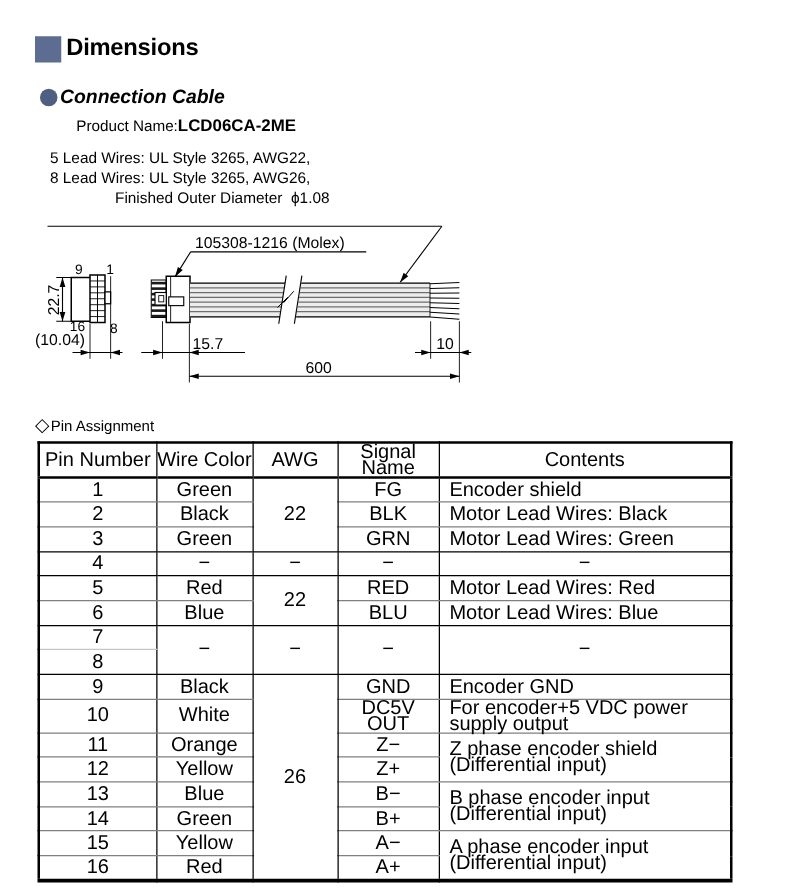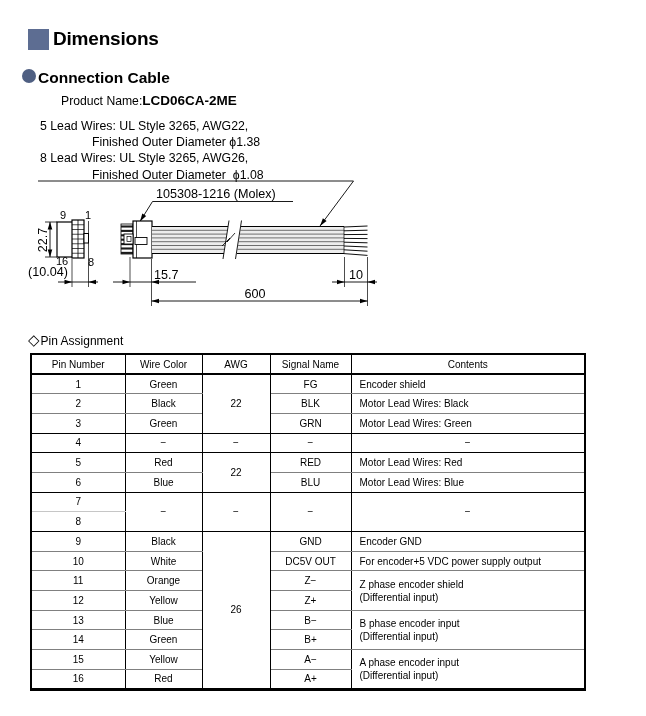--- a/index.html
+++ b/index.html
@@ -4,40 +4,40 @@
 <style>
   html,body{margin:0;padding:0;background:#fff;}
   #page{position:relative;width:646px;height:716px;background:#fff;overflow:hidden;
         font-family:"Liberation Sans",sans-serif;color:#000;}
   .abs{position:absolute;}
 
   
   .h1row{left:28px;top:28px;display:flex;align-items:flex-end;}
   .h1sq{width:21px;height:21px;background:#5d6d92;margin-right:4px;}
   .h1t{font-size:19px;font-weight:700;letter-spacing:-0.2px;}
-  .h2row{left:22px;top:69px;display:flex;}
+  .h2row{left:32px;top:69px;display:flex;align-items:center;font-style:italic;}
   .h2c{width:14px;height:14px;border-radius:50%;background:#4f5f82;margin-right:2px;}
   .h2t{font-size:15.5px;font-weight:700;}
   .prodrow{left:30px;top:93px;display:flex;align-items:baseline;margin-left:31px;}
   .prodlab{font-size:12.2px;}
   .prodval{font-size:13.5px;font-weight:700;}
 
   
   .notes{left:40px;top:118px;font-size:12.3px;line-height:16.2px;}
   .note-line{white-space:pre;}
   .indent{padding-left:52px;}
 
   
   .patitle{left:28px;top:331px;display:flex;align-items:baseline;}
   .padia{font-size:15px;margin-right:1px;}
   .patxt{font-size:12px;}
 
   
   #pin-table{position:absolute;left:30px;top:353px;width:554px;border-collapse:collapse;
-    table-layout:fixed;font-size:10px;line-height:13px;
+    table-layout:fixed;font-size:16px;line-height:13px;
     border:2px solid #000;border-top-width:2.5px;border-bottom-width:3px;padding-left:28px;}
   #pin-table thead tr{height:20px;}
   #pin-table tbody tr{height:19.7px;}
   #pin-table th{border:1px solid #000;border-bottom:2px solid #000;font-weight:400;
     text-align:center;padding:0;background:#fff;}
   #pin-table td{border-left:1px solid #000;border-right:1px solid #000;
     border-bottom:1px solid #808080;text-align:center;padding:0;vertical-align:middle;}
   #pin-table tr.ge > td{border-bottom-color:#000;}
   #pin-table td.gb{border-bottom:1px solid #000;}
   #pin-table td.lt{border-bottom-color:#c6c6c6;}
@@ -63,21 +63,20 @@
     <span class="h2t">Connection Cable</span>
   </div>
 
   <div class="abs prodrow">
     <span class="prodlab">Product Name:</span>
     <span class="prodval">LCD06CA-2ME</span>
   </div>
 
   <div class="abs notes">
     <div class="note-line">5 Lead Wires: UL Style 3265, AWG22,</div>
-    <div class="note-line indent">Finished Outer Diameter ϕ1.38</div>
     <div class="note-line">8 Lead Wires: UL Style 3265, AWG26,</div>
     <div class="note-line indent">Finished Outer Diameter  ϕ1.08</div>
   </div>
 
   <svg class="abs" style="left:0;top:0;pointer-events:none;" width="646" height="716" viewBox="0 0 646 716">
 
     <g stroke="#000" stroke-width="0.9">
       <line x1="38" y1="181" x2="353.5" y2="181"></line>
       <line x1="353.5" y1="181" x2="320" y2="226"></line>
       <line x1="152.5" y1="201.5" x2="293" y2="201.5"></line>

